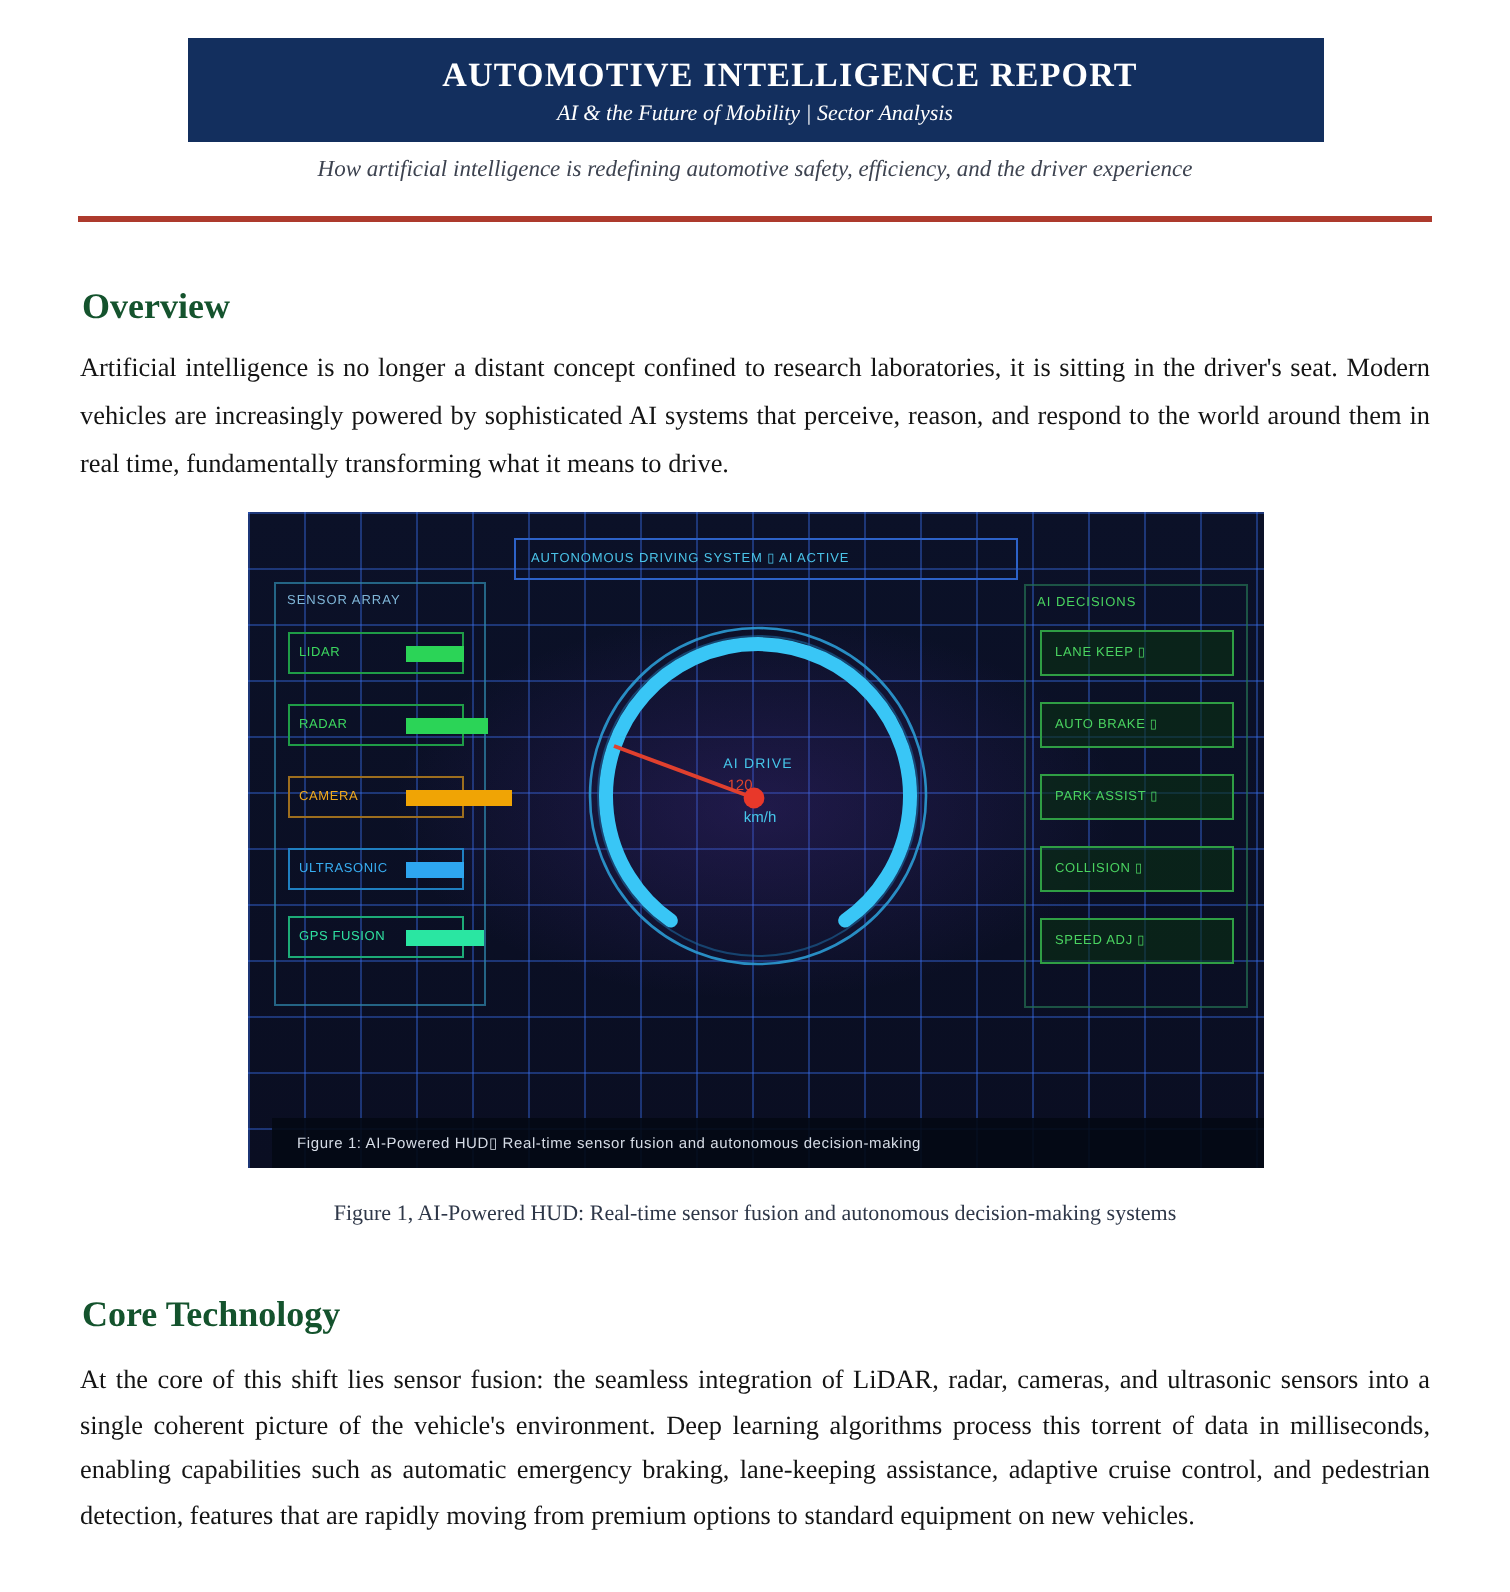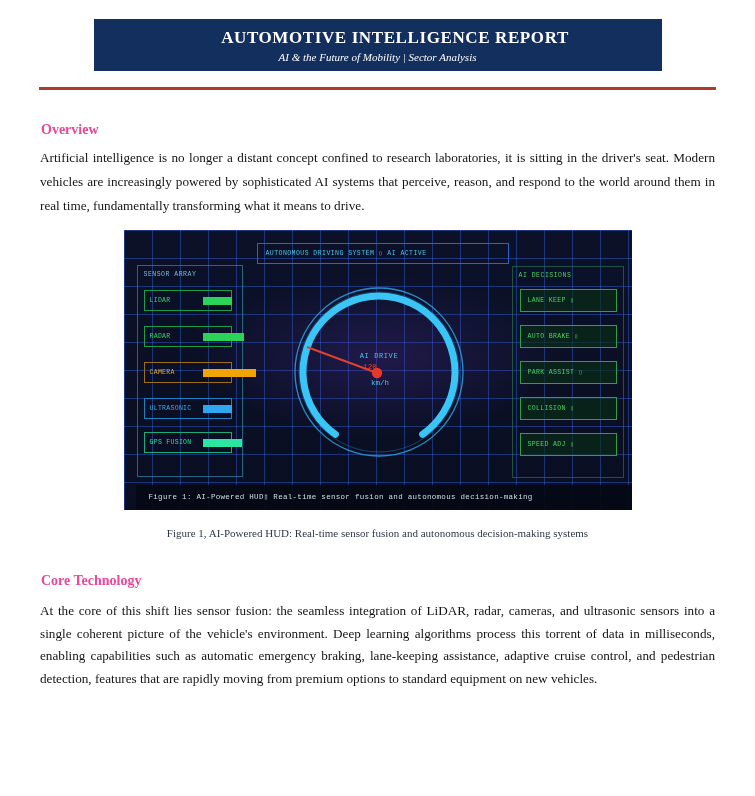--- a/index.html
+++ b/index.html
@@ -24,35 +24,35 @@
     font-size:19.5px; line-height:1.2; font-weight:bold; color:#1b3866;
   }
   .doc-subtitle {
     margin:7px 30px 0; text-align:center;
     font-size:11.5px; line-height:1.25; font-style:italic; color:#3d4350;
   }
   .rule { margin:16px 39px 0; height:2.5px; background:#ad3a2d; border:none; }
 
   
   h2.sec {
-    font-size:14px; line-height:1.2; font-weight:bold; color:#ec4899;
+    font-size:18px; line-height:1.2; font-weight:bold; color:#14532d;
     margin:32px 41px 0;
   }
   h2.sec.core { }
   p.body-par {
     margin:8px 40px 0; font-size:13.2px; text-align:justify; color:#141414;
   }
   p.par-overview { line-height:24px; }
   p.par-core { line-height:22.5px; margin-top:11px; }
 
   
   figure { margin:12px 0 0; }
   .hud {
-    position:relative; margin:0 auto; width:508px; height:280px; overflow:hidden;
-    font-family:Liberation Mono, monospace;
+    position:relative; margin:0 auto; width:508px; height:328px; overflow:hidden;
+    font-family:Liberation Sans, sans-serif;
     background-image:
       radial-gradient(ellipse 55% 45% at 50% 45%, rgba(88,52,170,.28), rgba(0,0,0,0) 65%),
       linear-gradient(rgba(56,112,240,.40) 1px, transparent 1px),
       linear-gradient(90deg, rgba(56,112,240,.40) 1px, transparent 1px),
       linear-gradient(180deg,#0b1128,#0a0e22);
     background-size:auto, 28px 28px, 28px 28px, auto;
     background-color:#0a0f24;
   }
   .hud-status {
     position:absolute; left:133px; top:13px; width:252px; height:21px;
@@ -111,20 +111,21 @@
 </head>
 <body>
 
 <div class="page">
 
   <header class="banner">
     <div class="banner-title">AUTOMOTIVE INTELLIGENCE REPORT</div>
     <div class="banner-subtitle">AI &amp; the Future of Mobility | Sector Analysis</div>
   </header>
 
+  <div class="doc-subtitle">How artificial intelligence is redefining automotive safety, efficiency, and the driver experience</div>
   <hr class="rule">
 
   <h2 class="sec">Overview</h2>
   <p class="body-par par-overview">Artificial intelligence is no longer a distant concept confined to research laboratories, it is sitting in the driver's seat. Modern vehicles are increasingly powered by sophisticated AI systems that perceive, reason, and respond to the world around them in real time, fundamentally transforming what it means to drive.</p>
 
   <figure>
     <div class="hud">
 
       <div class="hud-status">AUTONOMOUS DRIVING SYSTEM ▯ AI ACTIVE</div>
 

